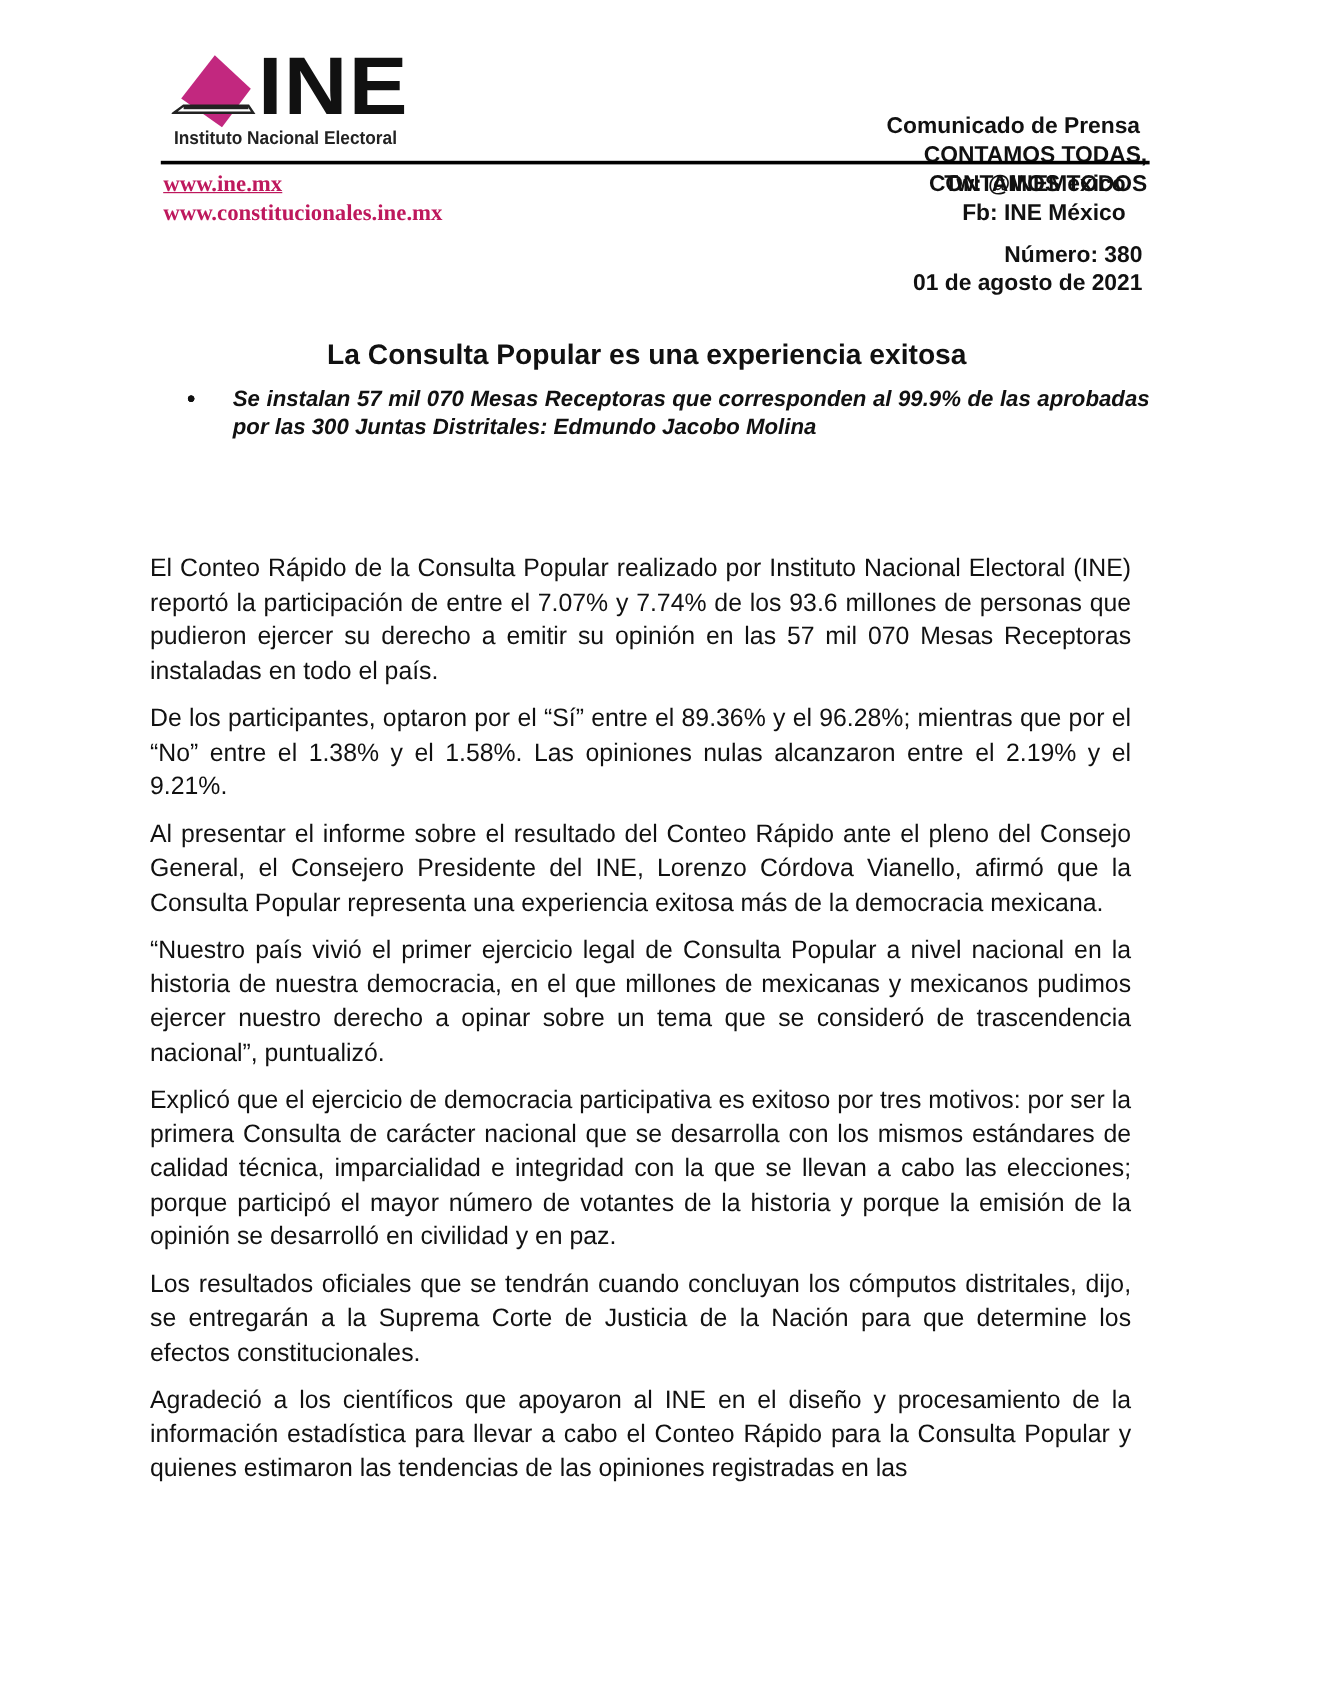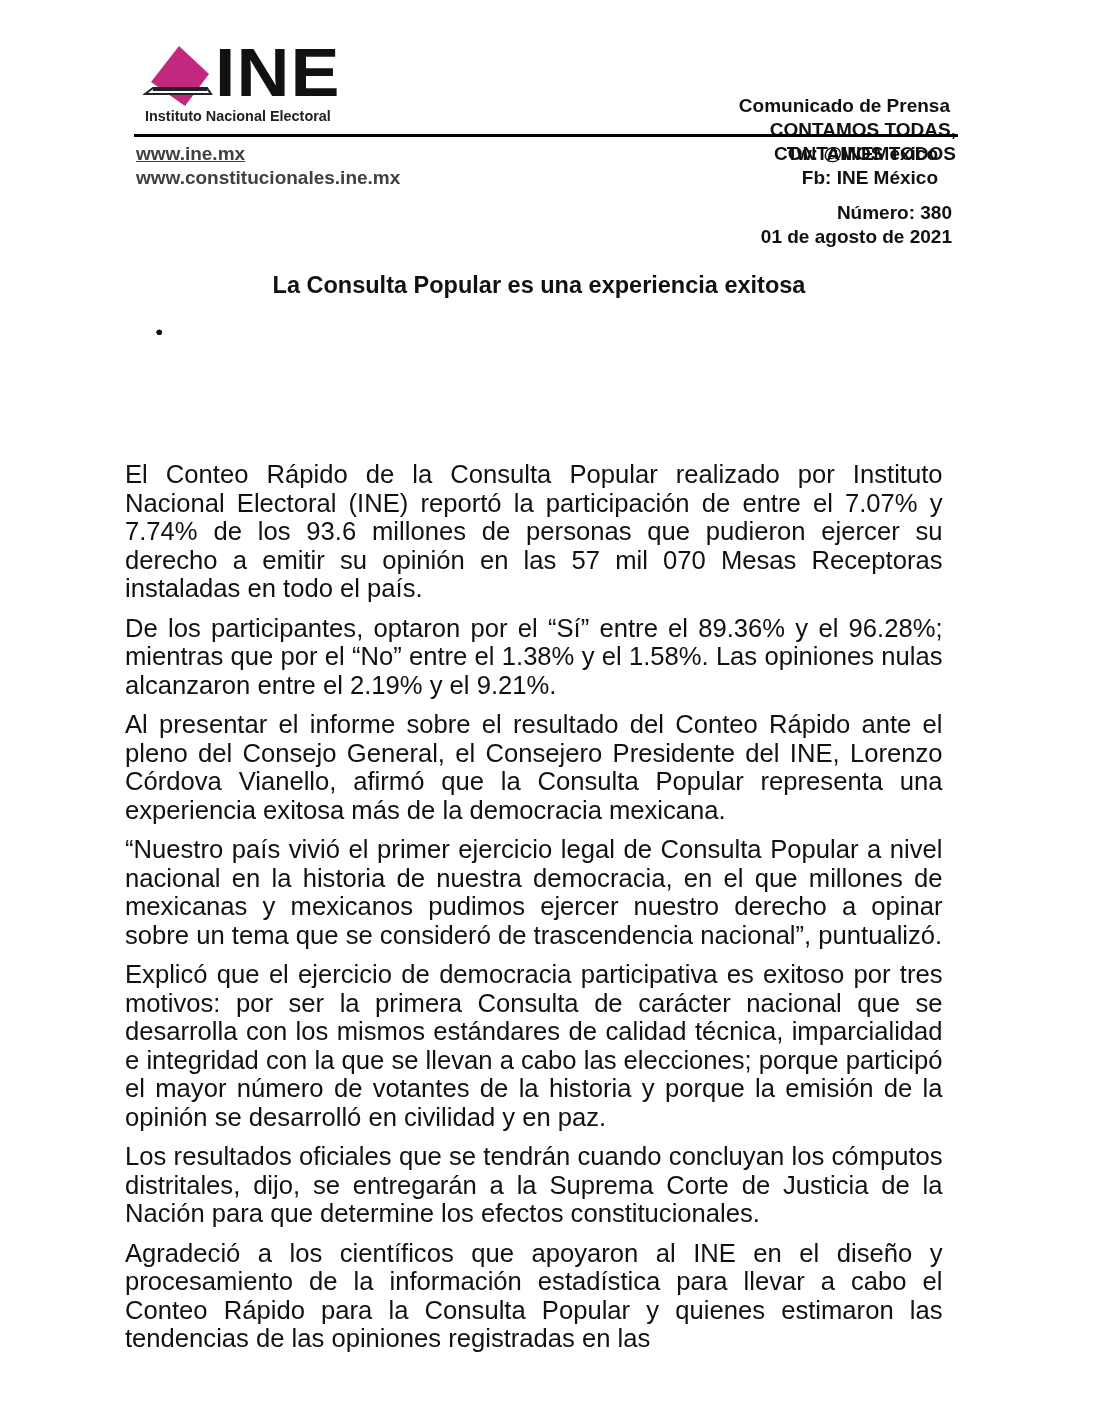--- a/index.html
+++ b/index.html
@@ -10,31 +10,31 @@
   .logo-word { position: absolute; left: 72px; top: -6px; font-size: 68px; font-weight: bold;
                letter-spacing: 1px; color: #111; line-height: 1; transform: scaleX(1.08); transform-origin: left; }
   .logo-sub { position: absolute; left: 2px; top: 63px; font-size: 15.5px; font-weight: bold; color: #222;
               white-space: nowrap; transform: scaleX(0.93); transform-origin: left; }
   .rule { position: absolute; left: 134px; top: 134px; width: 824px; height: 3px; background: #000; }
   .press { position: absolute; right: 146px; top: 66px; text-align: right; font-weight: bold;
            font-size: 19px; line-height: 24px; margin-top: 28px; }
   .press .l1 { margin-right: 2px; }
   .press .l2, .press .l3 { margin-right: -4px; }
   .links { position: absolute; left: 136px; top: 142px; font-weight: bold; font-size: 19px; line-height: 24px; color: #2a5db0; }
-  .links a { color: #404040; display: block; }
+  .links a { color: #be185d; display: block; font-family: Liberation Serif, serif; }
   .links .u { text-decoration: underline; }
   .links .n { text-decoration: none; }
   .social { position: absolute; right: 160px; top: 142px; text-align: right; font-weight: bold; font-size: 19px; line-height: 24px; }
   .meta { position: absolute; right: 146px; top: 201px; text-align: right; font-weight: bold; font-size: 19px; line-height: 24px; }
-  .title { position: absolute; left: 0; width: 1078px; top: 272px; text-align: center; font-weight: bold; font-size: 23.5px; }
+  .title { position: absolute; left: 0; width: 1078px; top: 282px; text-align: center; font-weight: bold; font-size: 23.5px; }
   ul.bullets { position: absolute; left: 152px; top: 320px; width: 806px; margin: 0; padding: 0; list-style: none;
                font-weight: bold; font-style: italic; font-size: 18.5px; line-height: 24px; }
   ul.bullets li { position: relative; padding-left: 42px; text-align: justify; margin-bottom: 0; }
   ul.bullets li .dot { position: absolute; left: 4px; top: 0; font-style: normal; }
-  .body { position: absolute; left: 125px; top: 460px; width: 830px; font-size: 26px; line-height: 28.5px; }
+  .body { position: absolute; left: 125px; top: 460px; width: 830px; font-size: 21px; line-height: 28.5px; }
   .body p { margin: 0 0 11px 0; text-align: justify; transform: scaleX(0.985); transform-origin: left; }
 </style>
 </head>
 <body>
 
 <div class="logo">
   <svg width="72" height="70" viewBox="0 0 72 70">
     <polygon points="36,2 66,30 42,62 8,38" fill="#c2287f"></polygon>
     <polygon points="2,50 10,44 64,44 68,50" fill="#ffffff" stroke="#222" stroke-width="2"></polygon>
     <rect x="10" y="44" width="54" height="3" fill="#222"></rect>
@@ -64,21 +64,21 @@
 <div class="meta">
   <div>Número: 380</div>
   <div>01 de agosto de 2021</div>
 </div>
 
 <div class="title">La Consulta Popular es una experiencia exitosa</div>
 
 <ul class="bullets">
   <li><span class="dot">•</span></li>
   <li><span class="dot">•</span></li>
-  <li><span class="dot">•</span></li>
+  <li><span class="dot">•</span><span>Se instalan 57 mil 070 Mesas Receptoras que corresponden al 99.9% de las aprobadas por las 300 Juntas Distritales: Edmundo Jacobo Molina</span></li>
 </ul>
 
 <div class="body">
   <p>El Conteo Rápido de la Consulta Popular realizado por Instituto Nacional Electoral (INE) reportó la participación de entre el 7.07% y 7.74% de los 93.6 millones de personas que pudieron ejercer su derecho a emitir su opinión en las 57 mil 070 Mesas Receptoras instaladas en todo el país.</p>
   <p>De los participantes, optaron por el “Sí” entre el 89.36% y el 96.28%; mientras que por el “No” entre el 1.38% y el 1.58%. Las opiniones nulas alcanzaron entre el 2.19% y el 9.21%.</p>
   <p>Al presentar el informe sobre el resultado del Conteo Rápido ante el pleno del Consejo General, el Consejero Presidente del INE, Lorenzo Córdova Vianello, afirmó que la Consulta Popular representa una experiencia exitosa más de la democracia mexicana.</p>
   <p>“Nuestro país vivió el primer ejercicio legal de Consulta Popular a nivel nacional en la historia de nuestra democracia, en el que millones de mexicanas y mexicanos pudimos ejercer nuestro derecho a opinar sobre un tema que se consideró de trascendencia nacional”, puntualizó.</p>
   <p>Explicó que el ejercicio de democracia participativa es exitoso por tres motivos: por ser la primera Consulta de carácter nacional que se desarrolla con los mismos estándares de calidad técnica, imparcialidad e integridad con la que se llevan a cabo las elecciones; porque participó el mayor número de votantes de la historia y porque la emisión de la opinión se desarrolló en civilidad y en paz.</p>
   <p>Los resultados oficiales que se tendrán cuando concluyan los cómputos distritales, dijo, se entregarán a la Suprema Corte de Justicia de la Nación para que determine los efectos constitucionales.</p>
   <p>Agradeció a los científicos que apoyaron al INE en el diseño y procesamiento de la información estadística para llevar a cabo el Conteo Rápido para la Consulta Popular y quienes estimaron las tendencias de las opiniones registradas en las</p>

